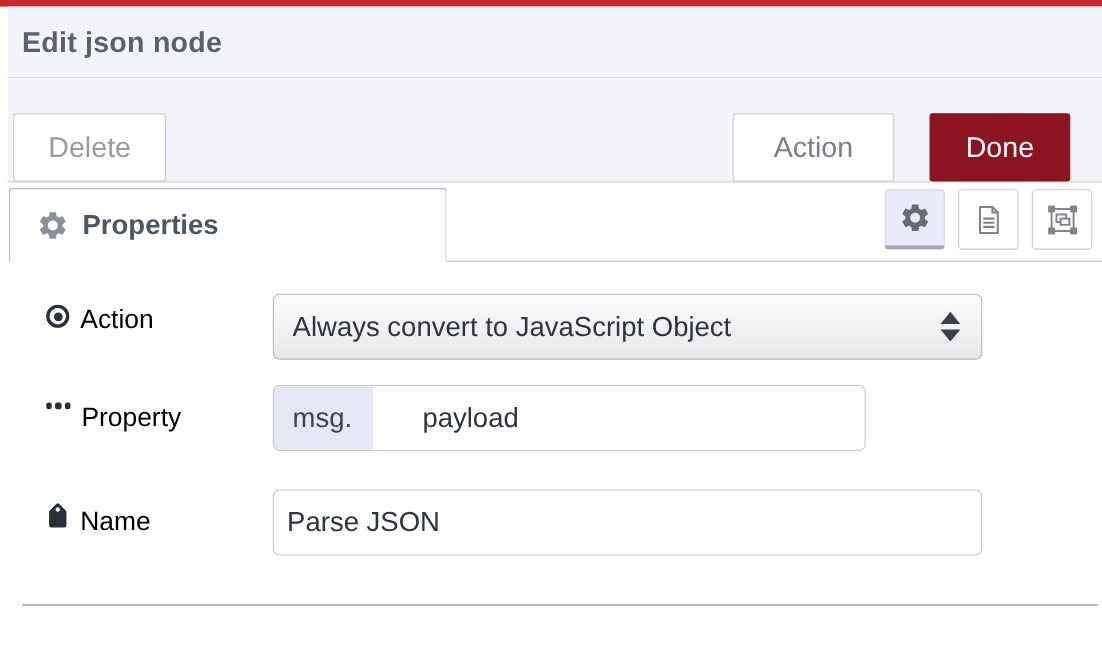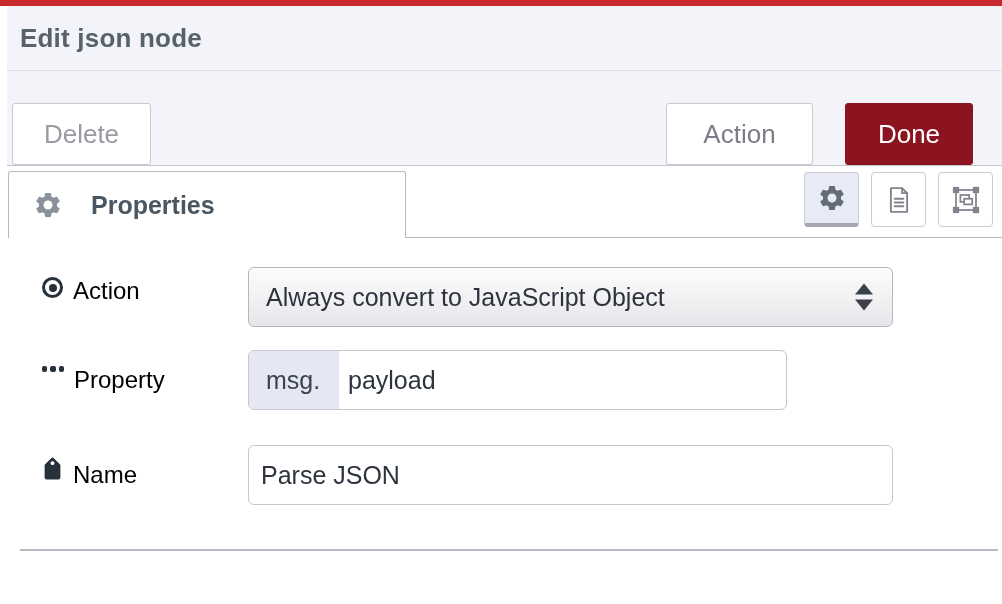--- a/index.html
+++ b/index.html
@@ -25,21 +25,21 @@
   .btn-done { width:128px; background:#8C1420; border-color:#8C1420; color:#fff; }
 
   
   .tab-bar { position:relative; height:72px; background:#fff; }
   .tab-bar::after { content:""; position:absolute; left:399px; right:0; bottom:0;
     height:1px; background:#B9B9C3; }
   .tab { position:absolute; left:1px; top:5px; width:398px; height:67px; background:#fff;
     border:1px solid #B9B9C3; border-bottom:none; border-radius:3px 3px 0 0;
     display:flex; align-items:center; padding-left:24px; cursor:pointer; }
   .tab .gear { width:30px; height:30px; color:#8A919B; margin-right:12px; flex:none; }
-  .tab .tab-label { font-size:25px; font-weight:bold; color:#4A5763;margin-left:16px; }
+  .tab .tab-label { font-size:25px; font-weight:bold; color:#4A5763; }
 
   .icon-buttons { position:absolute; right:9px; top:6px; display:flex; gap:12px; }
   .icon-btn { width:55px; height:55px; background:#fff; border:1px solid #CCCCD4;
     border-radius:4px; display:flex; align-items:center; justify-content:center;
     cursor:pointer; padding:0; }
   .icon-btn.selected { background:#E9EAF7; border-bottom:4px solid #A6A6B4; }
   .icon-btn svg { display:block; }
   .icon-btn .gear { width:30px; height:30px; color:#646C76; }
 
   
@@ -78,21 +78,21 @@
     border-right:9px solid transparent; border-bottom:11px solid #3A4049; margin-bottom:5px; }
   .select .arrows .down { width:0; height:0; border-left:9px solid transparent;
     border-right:9px solid transparent; border-top:11px solid #3A4049; }
 
   
   .typed-input { width:539px; height:60px; border:1px solid #C6C6CF; border-radius:6px;
     display:flex; overflow:hidden; background:#fff; }
   .typed-prefix { width:90px; flex:none; background:#E6E7F5; display:flex;
     align-items:center; padding-left:17px; font-size:25px; color:#3C4450; cursor:pointer; }
   .typed-input input { flex:1; border:none; outline:none; font-family:inherit;
-    font-size:25px; color:#2D343D; padding-left:9px; background:transparent; }
+    font-size:25px; color:#2D343D; padding-left:9px; background:transparent;margin-left:36px; }
 
   
   .text-input { width:645px; height:60px; border:1px solid #C6C6CF; border-radius:6px;
     font-family:inherit; font-size:25px; color:#2D343D; padding-left:12px;
     outline:none; background:#fff; }
 
   .divider { border:none; border-top:2px solid #B9B9C4; width:978px;
     margin:44px 0 0 13px; }
 </style>
 </head>

